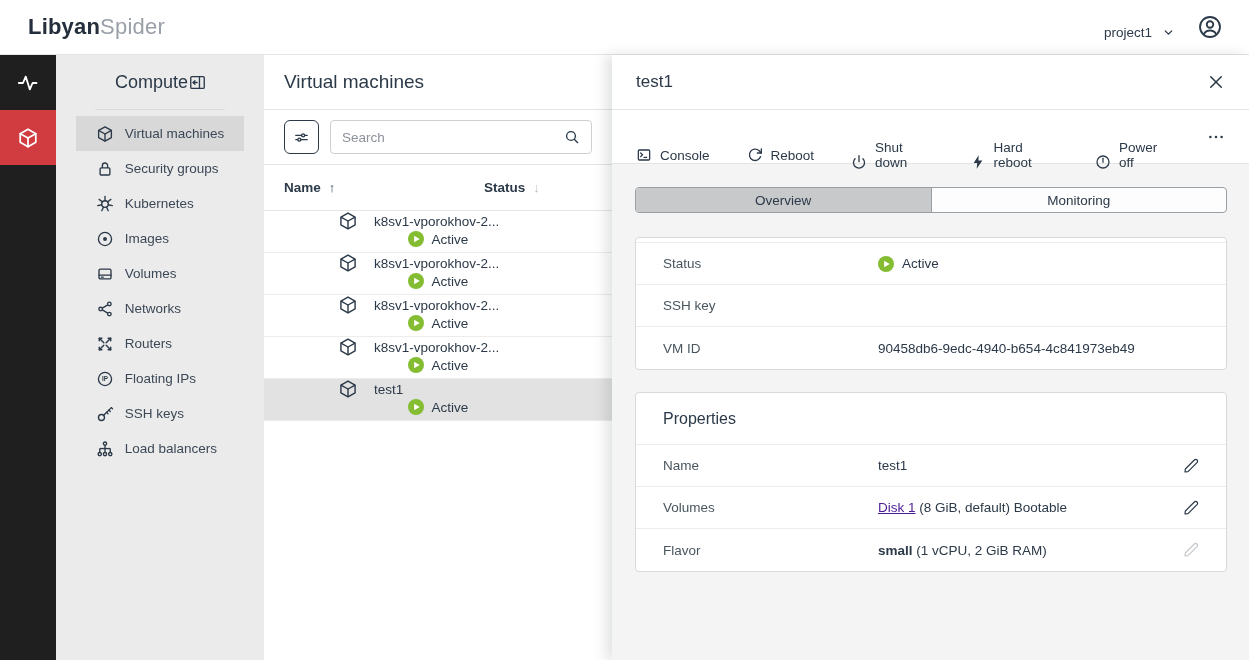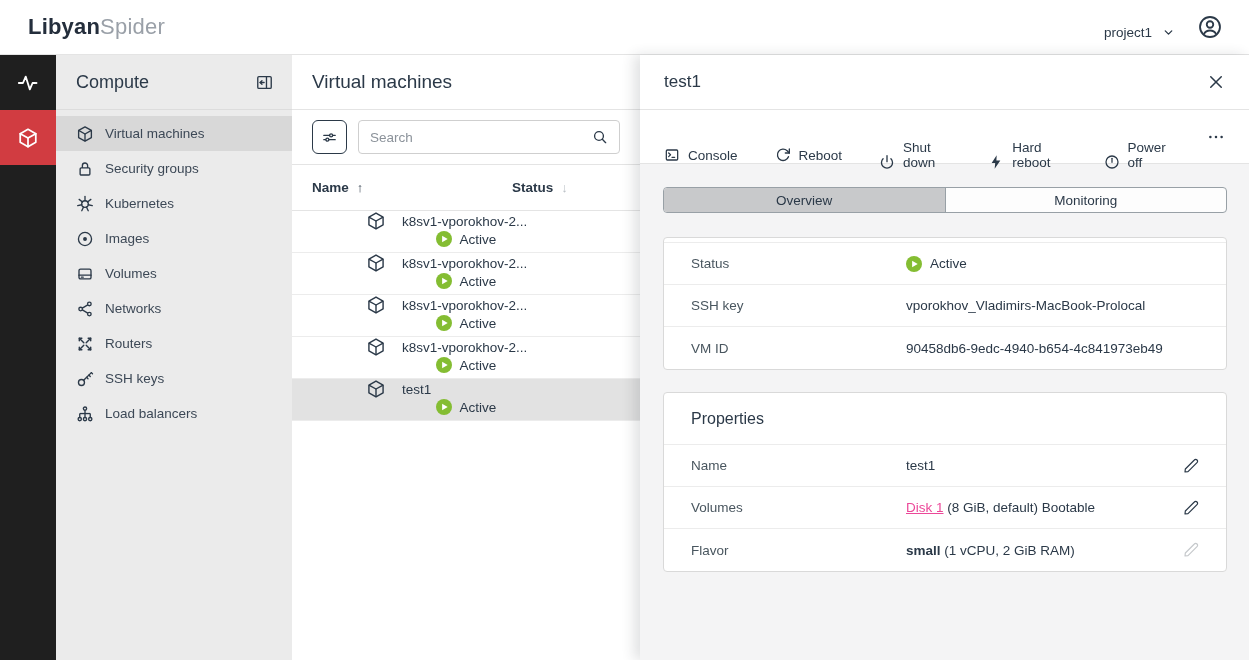--- a/index.html
+++ b/index.html
@@ -19,21 +19,21 @@
 
   
   .app-body { display:flex; height:605px; }
 
   
   .rail { width:56px; background:#1f1f1f; flex:none; }
   .rail-item { height:55px; display:flex; align-items:center; justify-content:center; cursor:pointer; }
   .rail-item.active { background:#d13c41; }
 
   
-  .sidebar { width:236px; background:#ebebeb; flex:none; display:flex; flex-direction:column; }
+  .sidebar { width:208px; background:#ebebeb; flex:none; display:flex; flex-direction:column;align-items:center; }
   .sidebar-header { height:55px; flex:none; display:flex; align-items:center; justify-content:space-between;
                     padding:0 18px 0 20px; border-bottom:1px solid #dcdcdc; }
   .sidebar-title { font-size:18px; color:#2b3948; }
   .collapse-btn { cursor:pointer; color:#2b3948; }
   .side-nav { padding-top:6px; }
   .side-item { height:35px; display:flex; align-items:center; gap:11px; padding:0 20px;
                color:#3c4856; cursor:pointer; }
   .side-item.selected { background:#d8d8d8; }
   .side-item .ic { width:18px; height:18px; flex:none; color:#2b3948; }
 
@@ -85,21 +85,21 @@
   .card { background:#fff; border:1px solid #d9d9d9; border-radius:4px; margin-top:24px; }
   .row-sliver { height:5px; border-bottom:1px solid #ececec; }
   .info-row { height:42px; display:flex; align-items:center; padding:0 27px; border-bottom:1px solid #ececec; }
   .card .info-row:last-child { border-bottom:none; }
   .info-label { width:215px; flex:none; color:#49565f; }
   .info-value { color:#2b3948; display:flex; align-items:center; gap:9px; }
   .card-title-row { height:52px; display:flex; align-items:center; padding:0 27px; border-bottom:1px solid #ececec; }
   .card-title { font-size:16px; }
   .edit-btn { margin-left:auto; cursor:pointer; color:#2b3948; }
   .edit-btn.disabled { color:#c6c9cc; cursor:default; }
-  .value-link { color:#ec4899; text-decoration:underline; cursor:pointer; }
+  .value-link { color:#4c1d95; text-decoration:underline; cursor:pointer; }
   .bold { font-weight:700; }
 
   .status-badge { display:flex; align-items:center; gap:8px; }
 </style>
 </head>
 <body>
 
 <div class="app-header">
   <div class="logo">
     <b>Libyan</b><span>Spider</span>
@@ -230,20 +230,29 @@
               <polyline points="16.2 4.4 19.6 4.4 19.6 7.8"></polyline>
               <line x1="10.4" y1="13.6" x2="4.4" y2="19.6"></line>
               <polyline points="4.4 16.2 4.4 19.6 7.8 19.6"></polyline>
               <line x1="10.4" y1="10.4" x2="4.4" y2="4.4"></line>
               <polyline points="7.8 4.4 4.4 4.4 4.4 7.8"></polyline>
               <line x1="13.6" y1="13.6" x2="19.6" y2="19.6"></line>
               <polyline points="19.6 16.2 19.6 19.6 16.2 19.6"></polyline>
             </svg>
         </span>
         <span>Routers</span>
+      </div>
+      <div class="side-item">
+        <span class="ic">
+          <svg width="18" height="18" viewBox="0 0 24 24" fill="none" stroke="currentColor" stroke-width="1.8">
+              <circle cx="12" cy="12" r="8.75"></circle>
+              <text x="12" y="15.2" text-anchor="middle" font-size="8.5" font-weight="bold" fill="currentColor" stroke="none" font-family="Liberation Sans, sans-serif">IP</text>
+            </svg>
+        </span>
+        <span>Floating IPs</span>
       </div>
       <div class="side-item">
         <span class="ic">
           <svg width="18" height="18" viewBox="0 0 24 24" fill="none" stroke="currentColor" stroke-width="1.8" stroke-linecap="round" stroke-linejoin="round">
               <circle cx="7.3" cy="16.7" r="4"></circle>
               <line x1="10.2" y1="13.8" x2="20.5" y2="3.5"></line>
               <line x1="20.5" y1="3.5" x2="22" y2="5"></line>
               <line x1="17.2" y1="6.8" x2="19" y2="8.6"></line>
               <line x1="14.2" y1="9.8" x2="16" y2="11.6"></line>
             </svg>
@@ -493,21 +502,20 @@
                 <svg width="16" height="16" viewBox="0 0 16 16">
                   <circle cx="8" cy="8" r="8" fill="#84bd32"></circle>
                   <path d="M6.1 4.7 L11.7 8 L6.1 11.3 Z" fill="#fff"></path>
                 </svg>
               </span>
             <span>Active</span>
           </div>
         </div>
         <div class="info-row">
           <div class="info-label">SSH key</div>
-          <div class="info-value">vporokhov_Vladimirs-MacBook-Prolocal</div>
         </div>
         <div class="info-row">
           <div class="info-label">VM ID</div>
           <div class="info-value">90458db6-9edc-4940-b654-4c841973eb49</div>
         </div>
       </div>
 
       <div class="card" style="margin-top:22px;">
         <div class="card-title-row">
           <div class="card-title">Properties</div>

